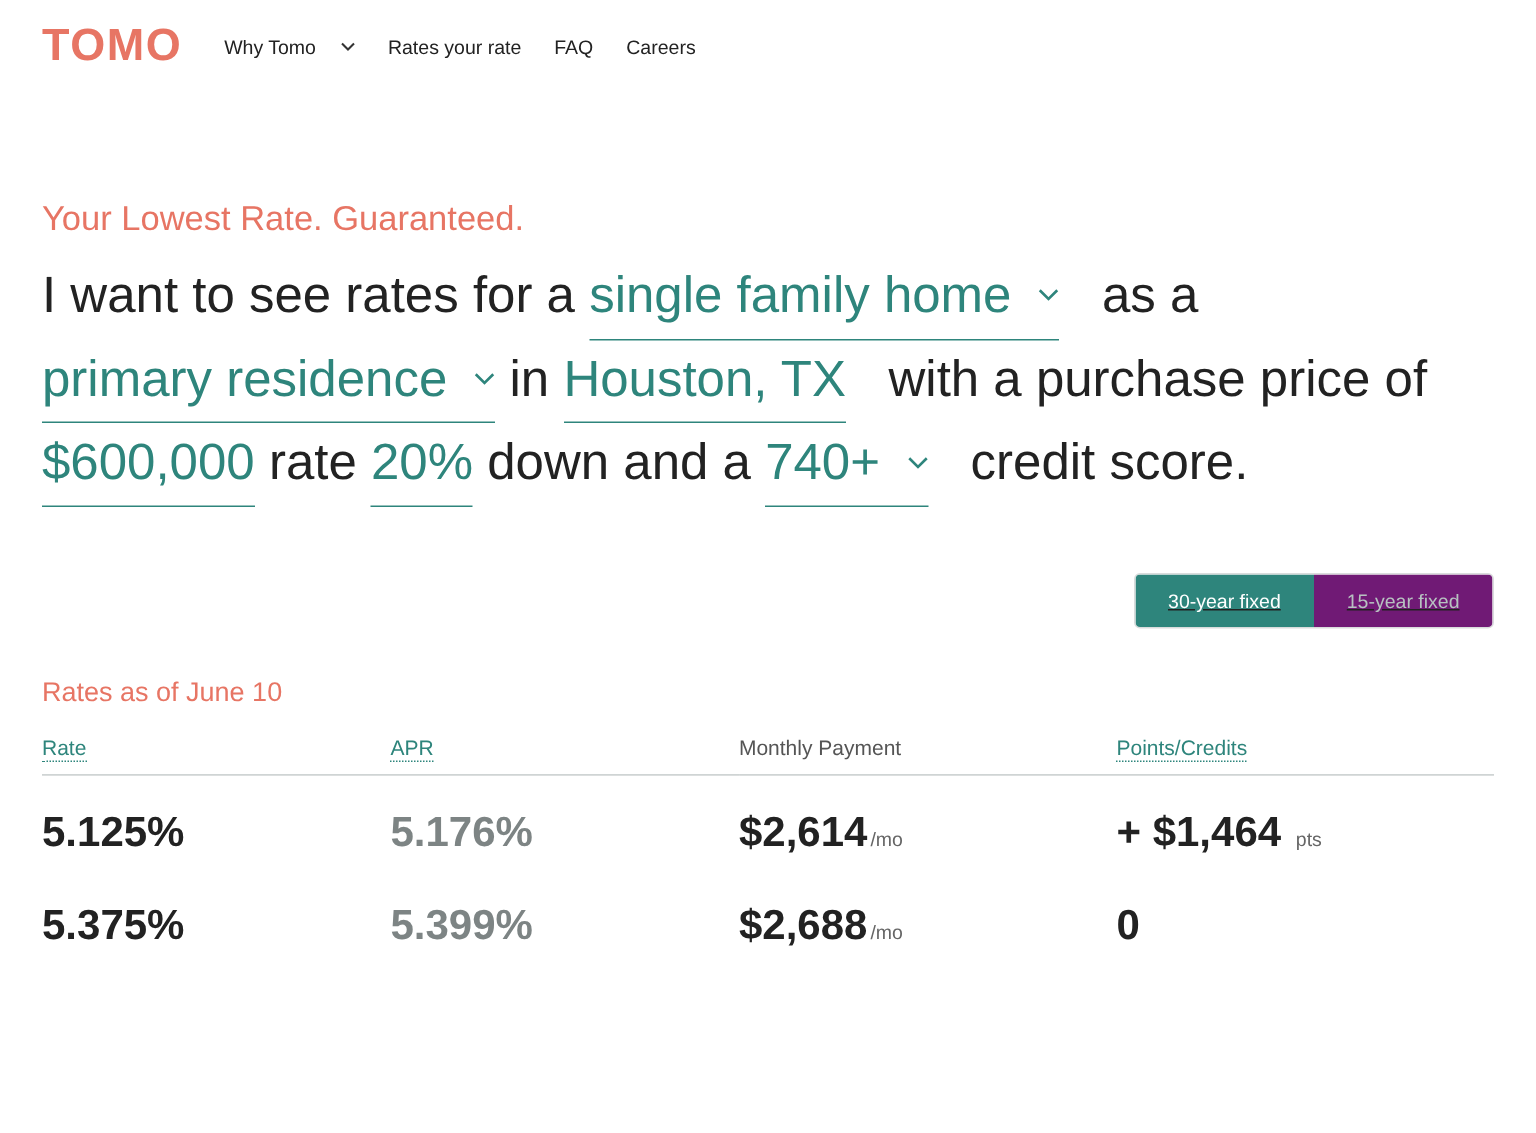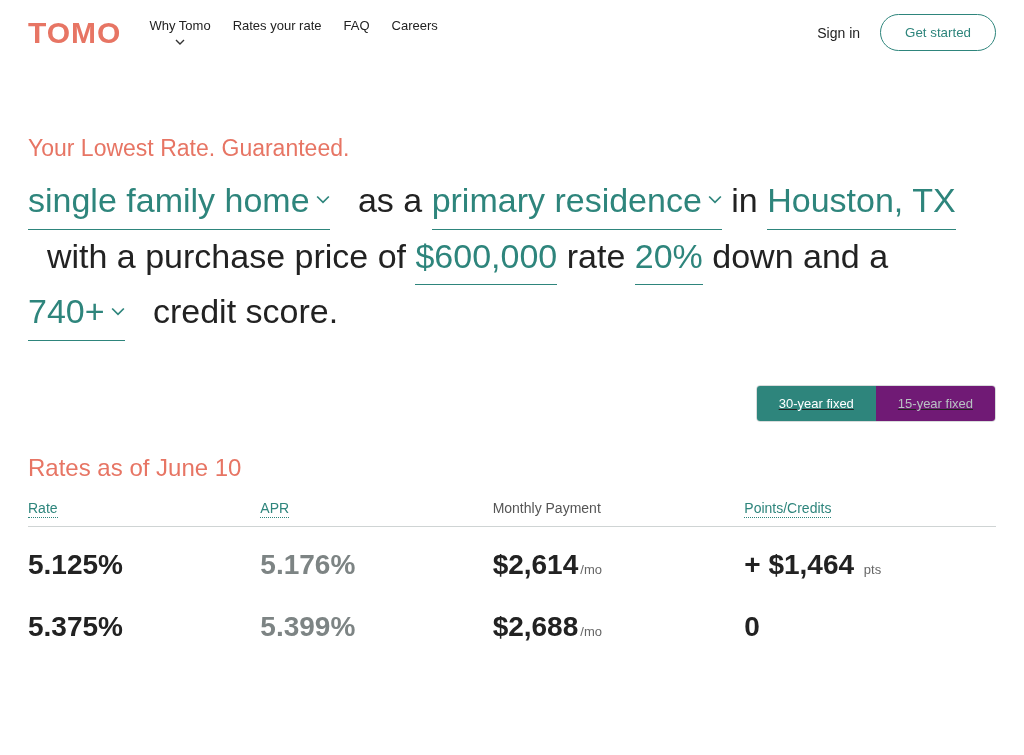--- a/index.html
+++ b/index.html
@@ -27,21 +27,21 @@
     letter-spacing: 1px;
     color: #e77564;
     font-family: "Arial Black", sans-serif;
   }
   .nav-links {
     display: flex;
     gap: 22px;
     font-size: 13px;
     color: #222;
   }
-  .nav-item { display: inline-flex; align-items: center; gap: 4px; cursor: pointer; flex-direction: column; }
+  .nav-item { display: inline-flex; align-items: center; gap: 16px; cursor: pointer; }
   .nav-item svg { width: 10px; height: 10px; }
   .nav-right {
     display: flex;
     align-items: center;
     gap: 20px;
     font-size: 14px;
   }
   .signin { cursor: pointer; }
   .get-started {
     border: 1px solid #2e857c;
@@ -66,21 +66,21 @@
     max-width: 940px;
   }
   .selector {
     color: #2e857c;
     border-bottom: 1px solid #2e857c;
     white-space: nowrap;
     padding-bottom: 2px;
     cursor: pointer;
     display: inline-flex;
     align-items: baseline;
-    gap: 6px;
+    gap: 18px;
   }
   .selector svg { width: 14px; height: 14px; align-self: center; }
   .tabs {
     display: flex;
     justify-content: flex-end;
     margin-top: 44px;
     text-decoration: underline;
   }
   .tab-group {
     display: flex;
@@ -94,21 +94,21 @@
     cursor: pointer;
     background: #701a75;
     color: #b7c2c1;
   }
   .tab.active {
     background: #2e857c;
     color: #fff;
   }
   .asof {
     color: #e77564;
-    font-size: 24px;
+    font-size: 18px;
     margin-top: 32px;
     margin-bottom: 18px;
   }
   table {
     width: 100%;
     border-collapse: collapse;
   }
   thead th {
     text-align: left;
     font-weight: 400;
@@ -152,30 +152,27 @@
         <span>Why Tomo</span>
         <svg viewBox="0 0 10 6">
             <path d="M1 1l4 4 4-4" fill="none" stroke="#333" stroke-width="1.4"></path>
           </svg>
       </span>
       <span class="nav-item">Rates your rate</span>
       <span class="nav-item">FAQ</span>
       <span class="nav-item">Careers</span>
     </nav>
   </div>
-  <div class="nav-right">
-    <span class="signin">Sign in</span>
-    <button class="get-started">Get started</button>
-  </div>
 </header>
 
 <main>
   <h2 class="headline">Your Lowest Rate. Guaranteed.</h2>
 
   <p class="sentence">
+    <span>I want to see rates for a </span>
     <span class="selector">
       <span>single family home</span>
       <svg viewBox="0 0 12 8">
           <path d="M1 1l5 5 5-5" fill="none" stroke="#2e857c" stroke-width="1.5"></path>
         </svg>
     </span>
     <span>&nbsp;</span>
     <span> as a </span>
     <span class="selector">
       <span>primary residence</span>

